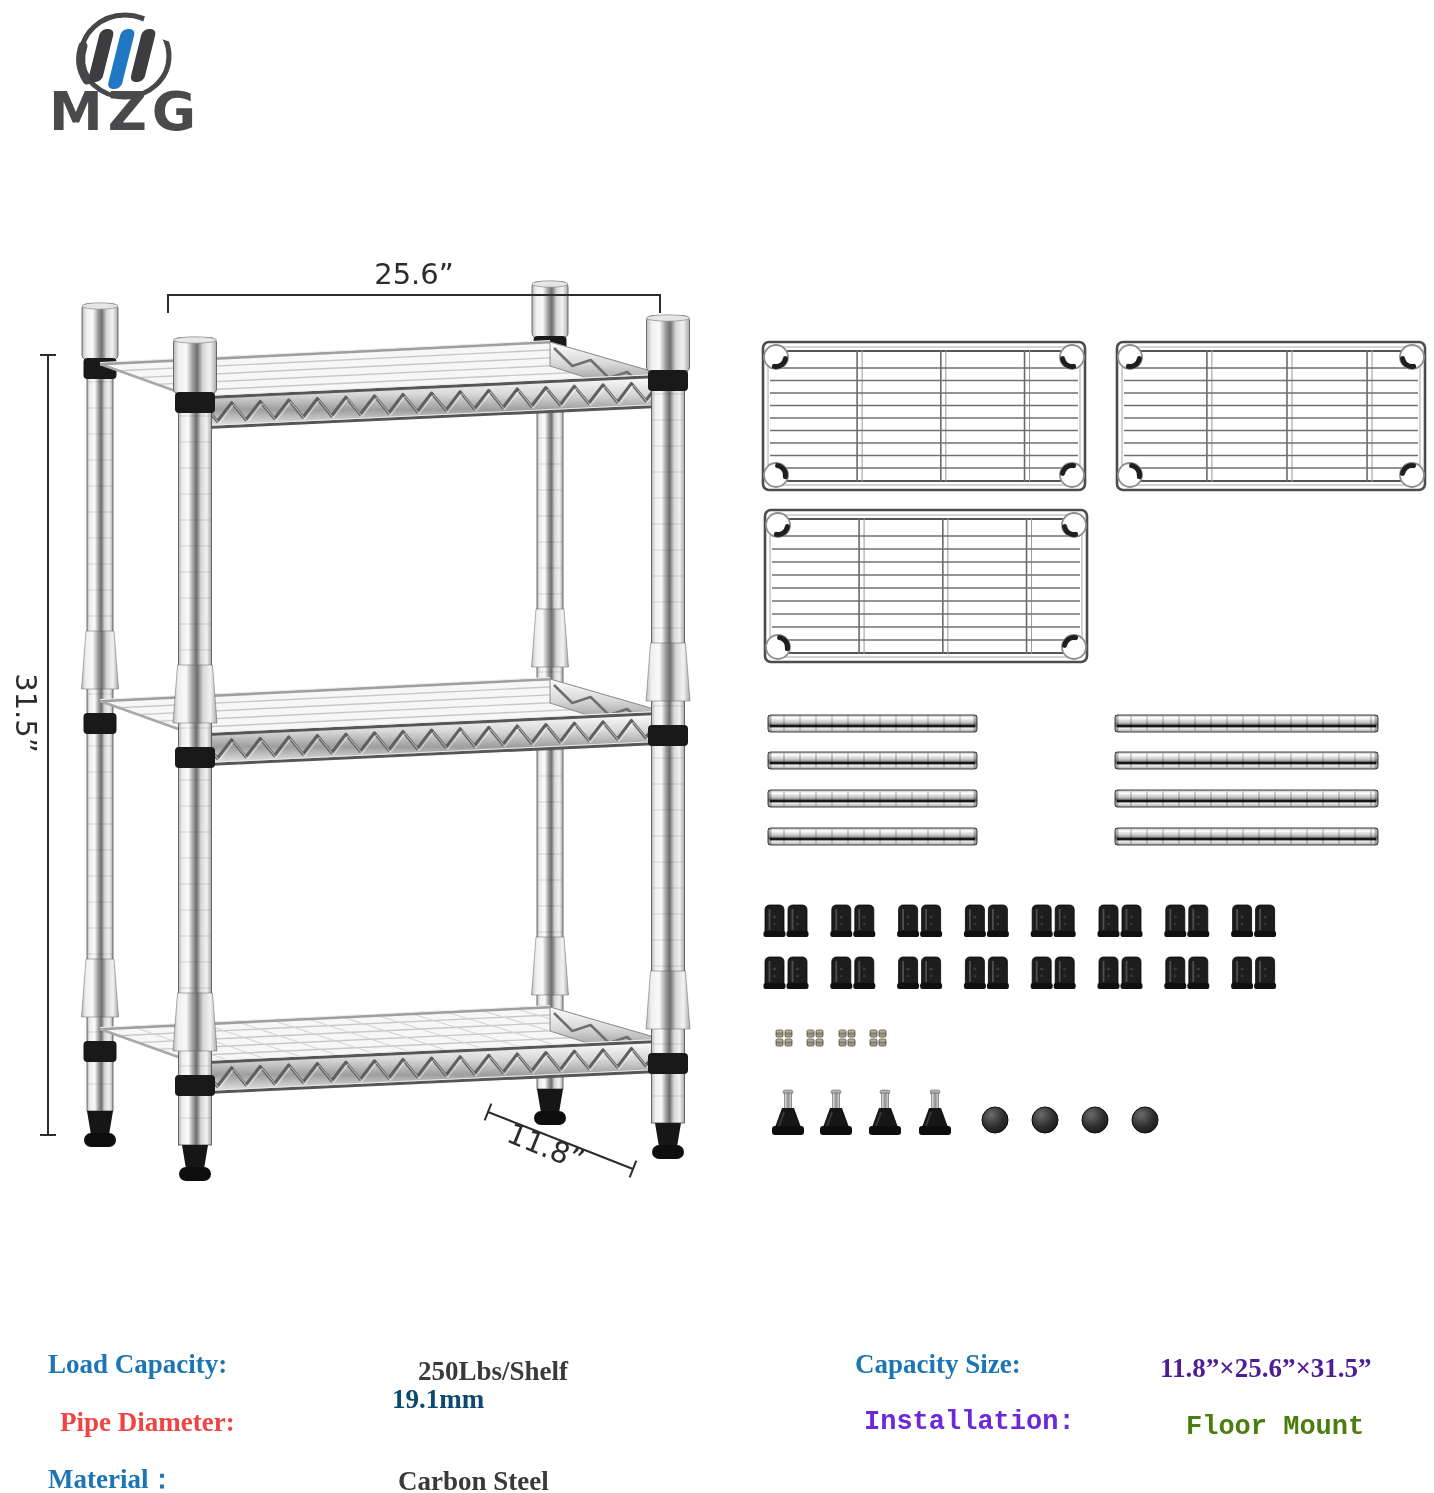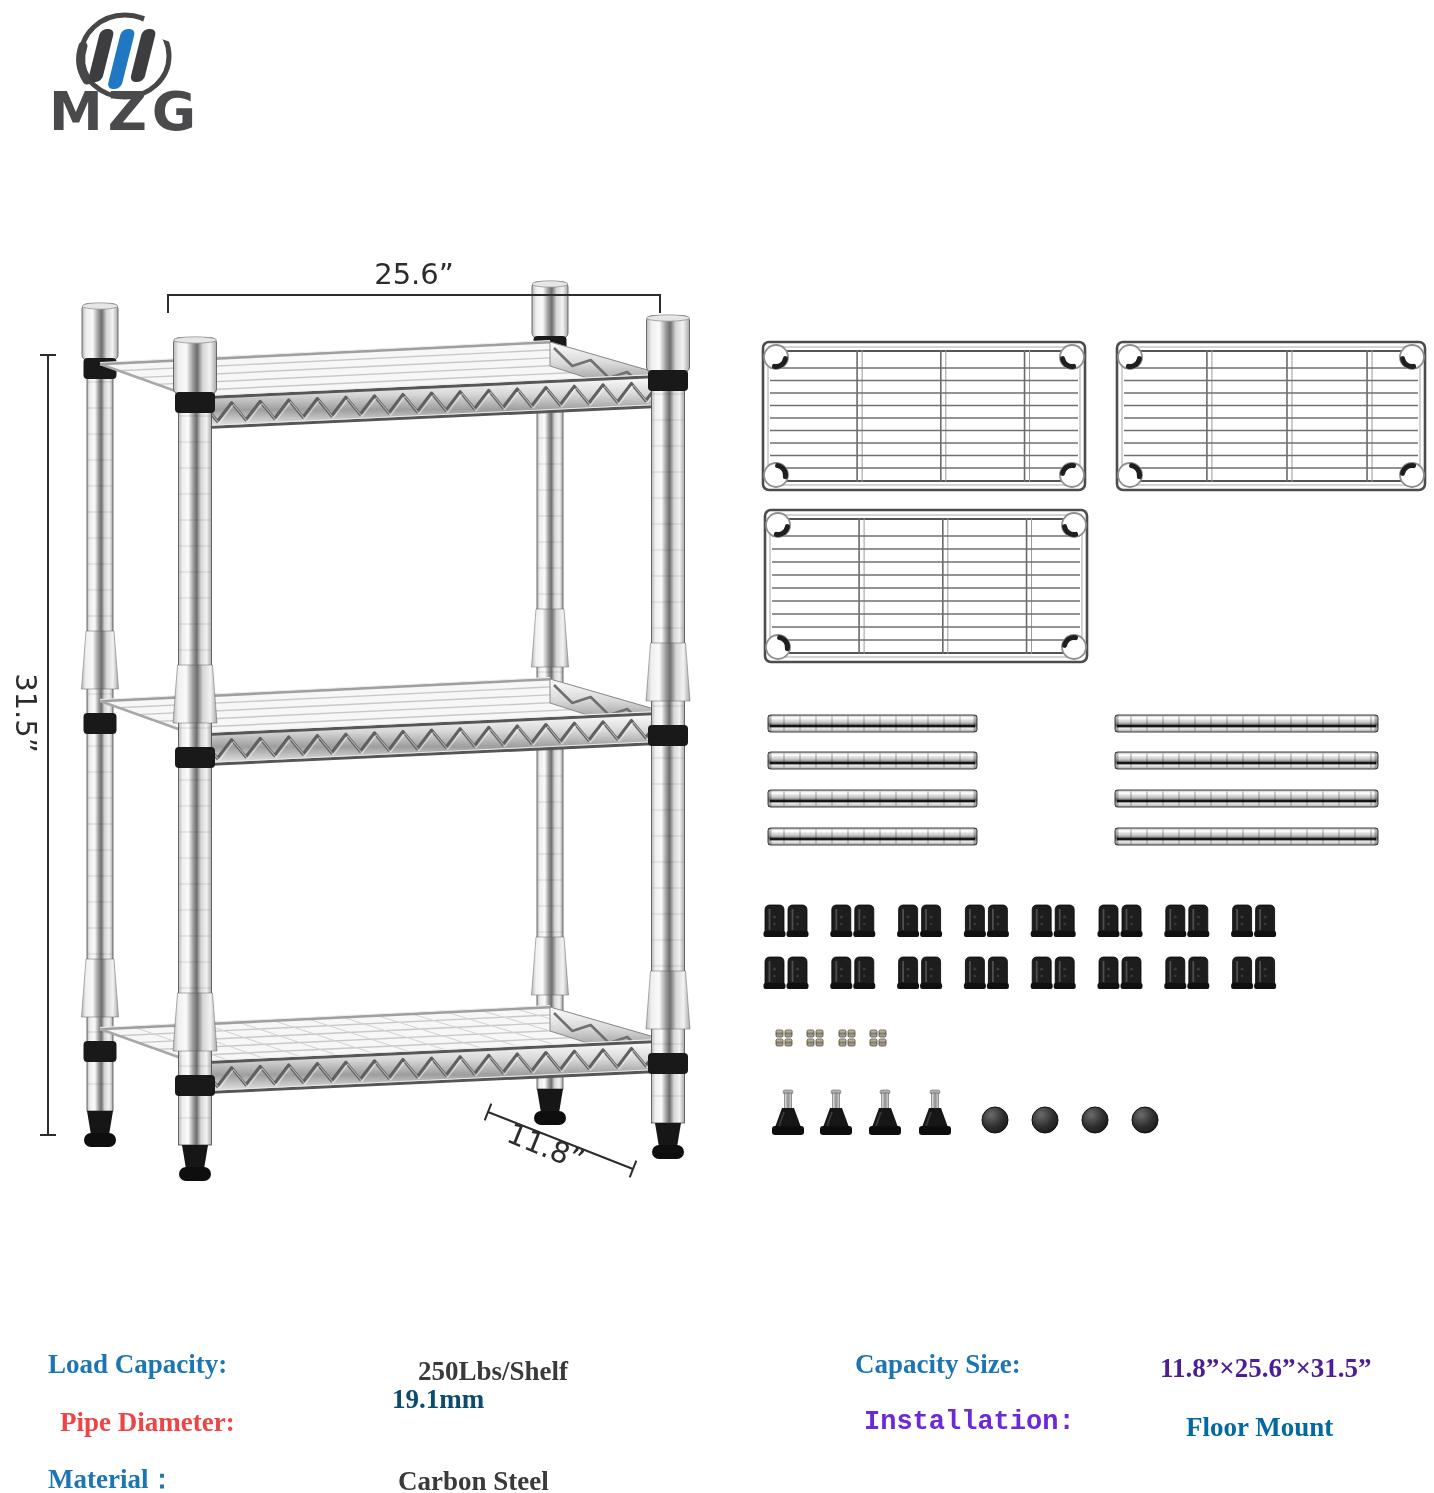--- a/index.html
+++ b/index.html
@@ -891,15 +891,15 @@
     <div class="spec-label" style="left: 48px; top: 1349px; color: rgb(27, 118, 179);">Load Capacity:</div>
     <div class="spec-value" style="left: 390px; top: 1356px; color: rgb(58, 58, 58); margin-left: 28px;">250Lbs/Shelf</div>
     <div class="spec-label" style="left: 48px; top: 1407px; color: #ef4444; margin-left: 12px;">Pipe Diameter:</div>
     <div class="spec-value" style="left: 392px; top: 1384px; color: #0c4a6e;">19.1mm</div>
     <div class="spec-label" style="left: 48px; top: 1461px; color: rgb(27, 118, 179);">Material：</div>
     <div class="spec-value" style="left: 398px; top: 1466px; color: rgb(58, 58, 58);">Carbon Steel</div>
 
     <div class="spec-label" style="left: 855px; top: 1349px; color: rgb(27, 118, 179);">Capacity Size:</div>
     <div class="spec-value" style="left: 1160px; top: 1353px; color: #4c1d95;">11.8”×25.6”×31.5”</div>
     <div class="spec-label" style="left: 864px; top: 1407px; color: #6d28d9; font-family: Liberation Mono, monospace;">Installation:</div>
-    <div class="spec-value" style="left: 1186px; top: 1412px; color: #0369a1;">Floor Mount</div>
+    <div class="spec-value" style="left: 1186px; top: 1412px; color: #4d7c0f; font-family: Liberation Mono, monospace;">Floor Mount</div>
   </div>
 </div>
 
 </body></html>

